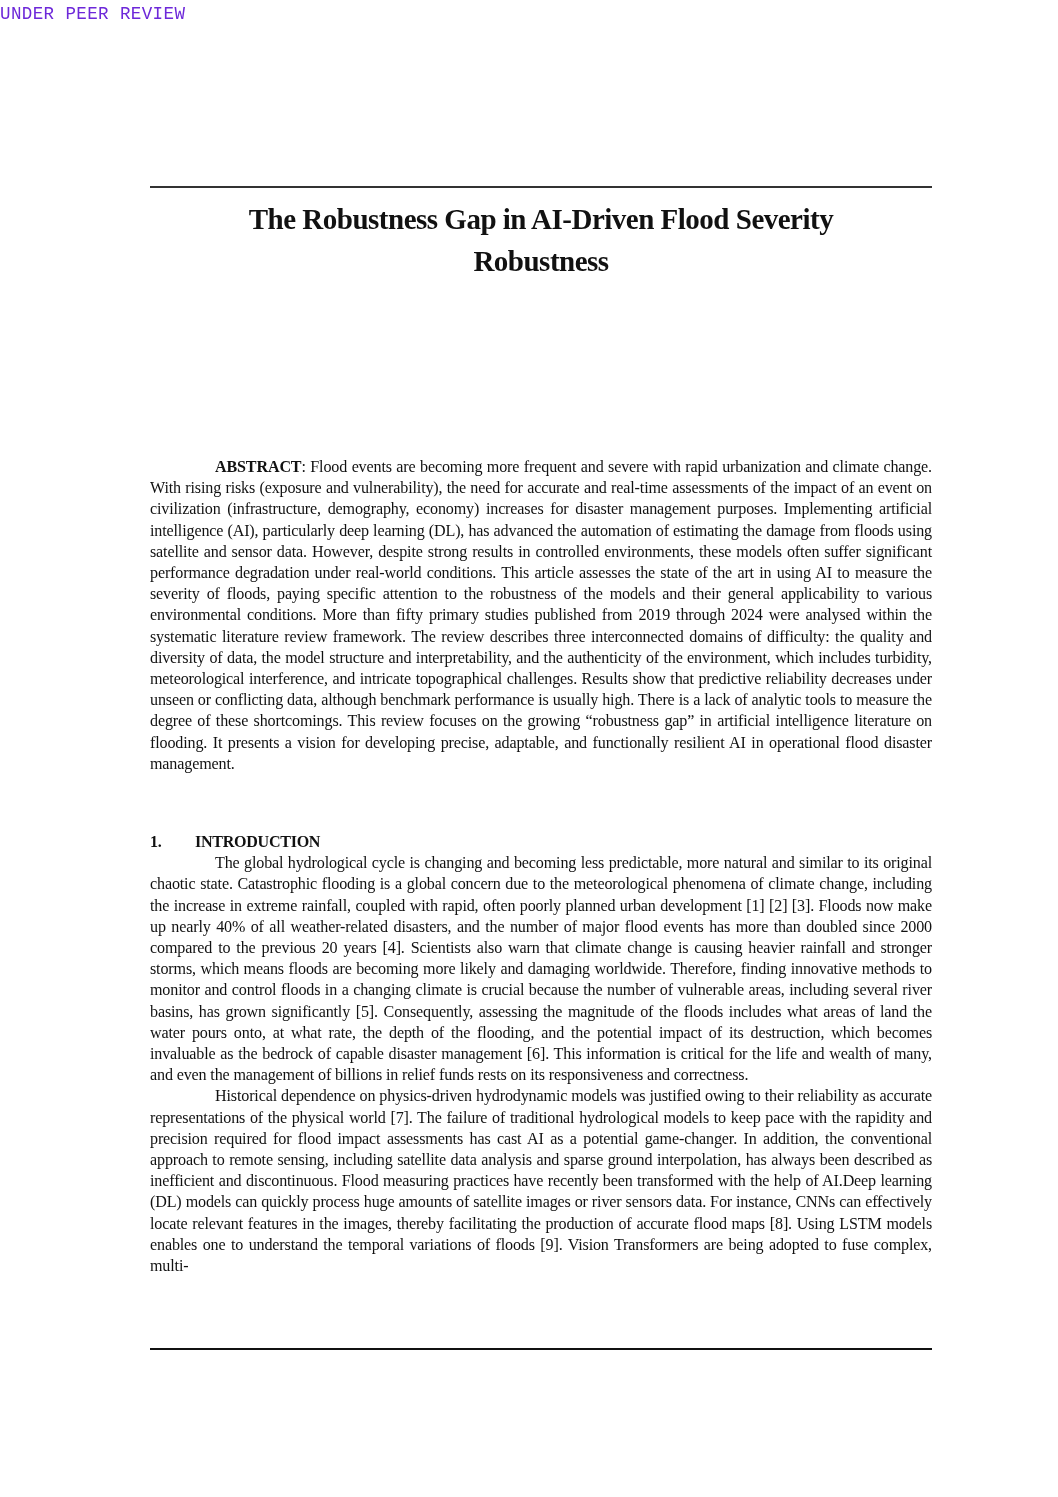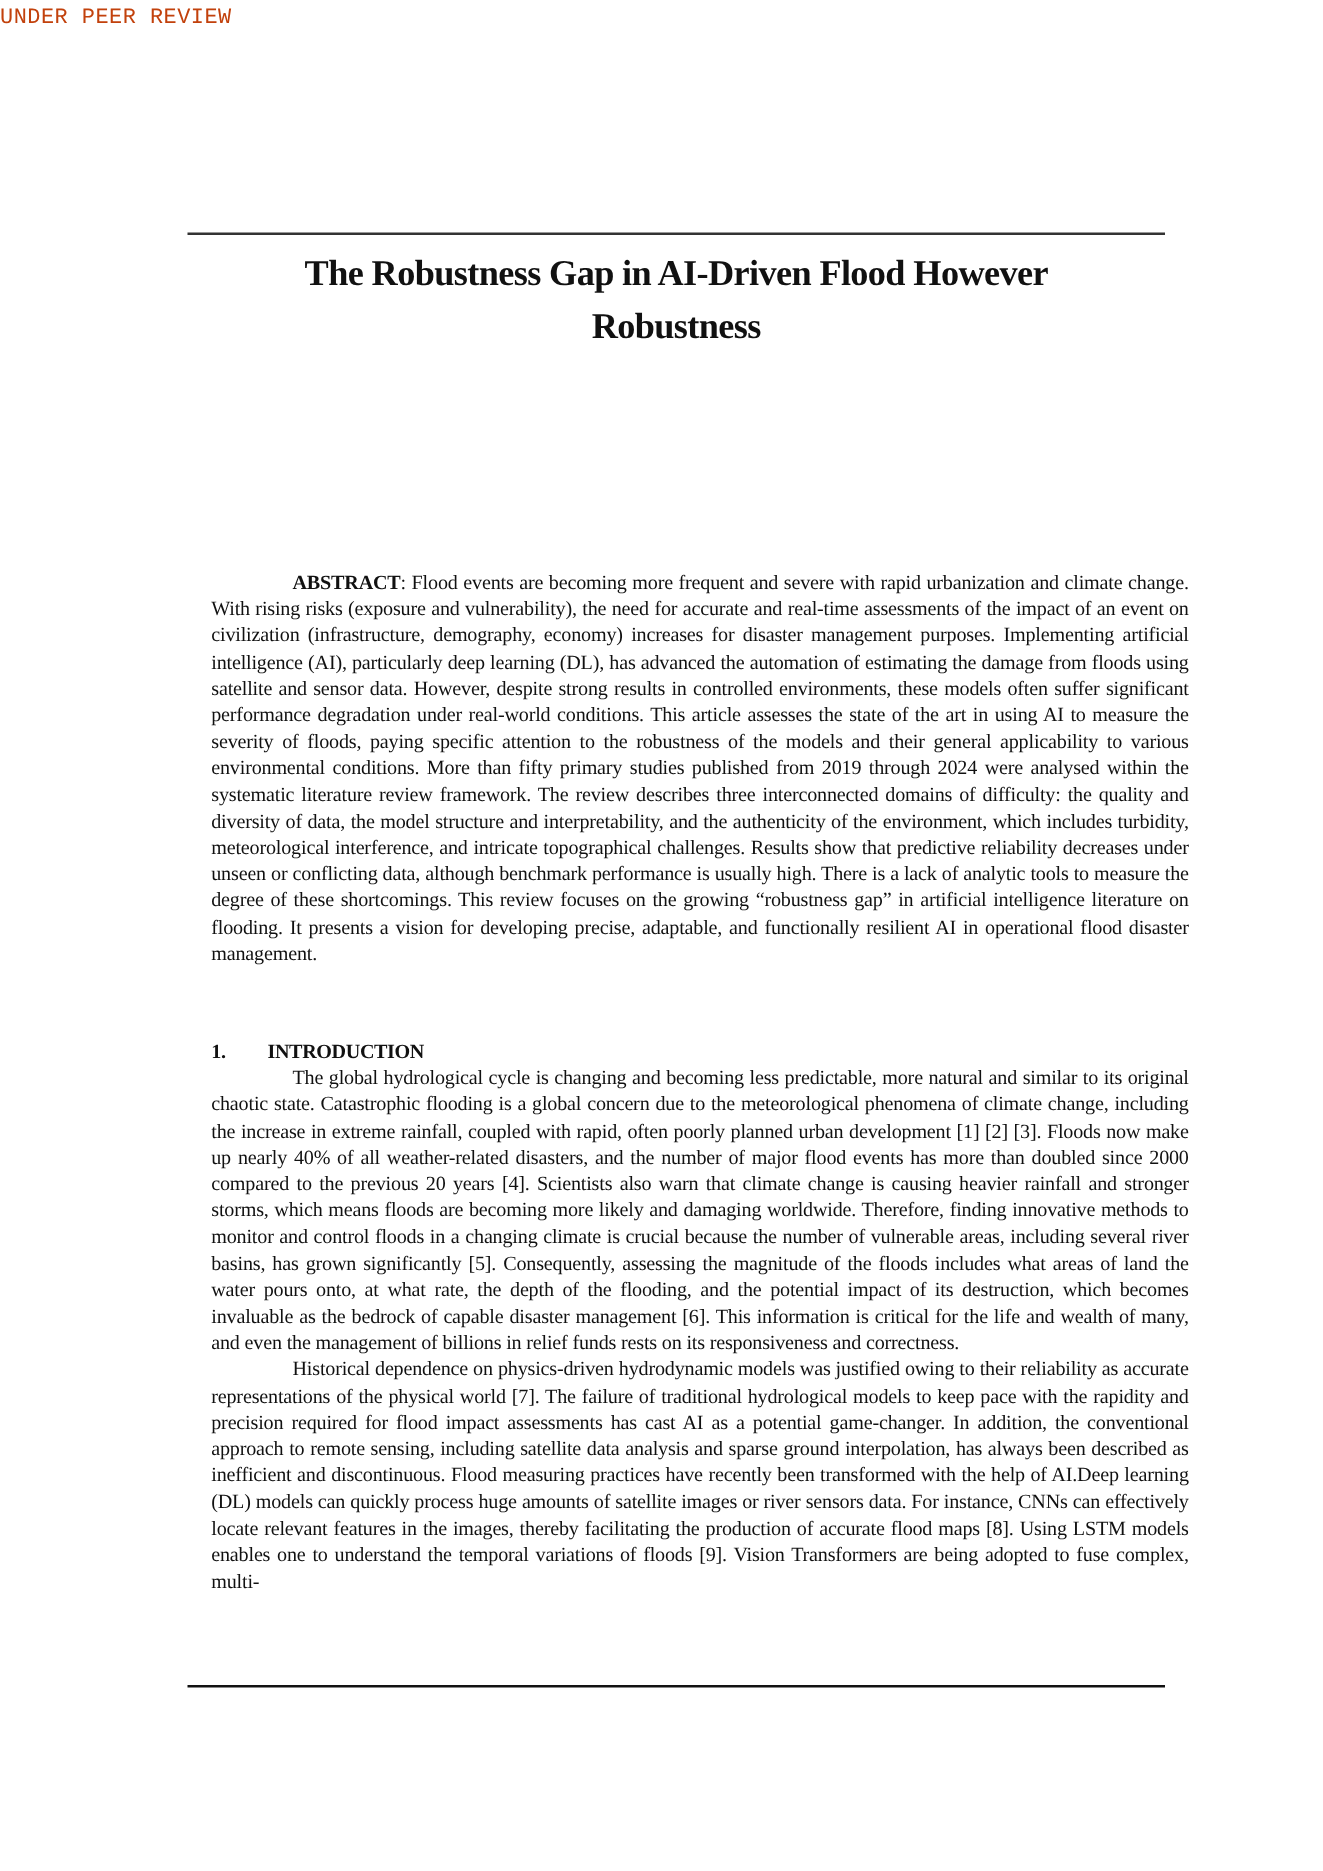--- a/index.html
+++ b/index.html
@@ -15,21 +15,21 @@
     color: #111;
     font-family: "Liberation Serif", "DejaVu Serif", serif;
   }
   .watermark {
     position: absolute;
     left: 0;
     top: 4px;
     font-family: "Liberation Mono", "DejaVu Sans Mono", monospace;
     font-size: 17.5px;
     letter-spacing: 0.4px;
-    color: #c2410c;
+    color: #6d28d9;
     white-space: nowrap;
   }
   .rule {
     position: absolute;
     left: 150px;
     width: 782px;
     height: 2px;
     background: #333;
   }
   .rule.top { top: 186px; }
@@ -46,21 +46,20 @@
     letter-spacing: -0.5px;
   }
   .content {
     position: absolute;
     left: 150px;
     width: 782px;
     font-size: 16.1px;
     line-height: 21.2px;
     text-align: justify;
     letter-spacing: -0.15px;
-    margin-left: 19px;
   }
   .abstract { top: 456px; }
   .abstract p, .intro p {
     margin: 0;
     text-indent: 65px;
     hyphens: manual;
   }
   .abstract .label { font-weight: bold; }
   .intro { top: 831px; }
   .section-heading {
@@ -73,21 +72,21 @@
   .section-heading .num { width: 45px; display: inline-block; }
 </style>
 </head>
 <body>
 
 <div class="watermark">UNDER PEER REVIEW</div>
 
 <div class="rule top"></div>
 
 <h1 class="title" style="margin:0;">
-  <span>The Robustness Gap in AI-Driven Flood However</span><br>
+  <span>The Robustness Gap in AI-Driven Flood Severity</span><br>
   <span>Robustness</span>
 </h1>
 
 <div class="content abstract">
   <p><span class="label">ABSTRACT</span><span>: </span><span>Flood events are becoming more frequent and severe with rapid urbanization and cli­mate change.  With rising risks (exposure and vulnerability), the need for accurate and real-time assessments of the impact of an event on civilization (infrastructure, demography, economy) increases for disaster man­agement purposes.  Implementing artificial intelligence (AI), particularly deep learning (DL), has advanced the automation of estimating the damage from floods using satellite and sensor data. However, despite strong results in controlled environments, these models often suffer significant performance degradation under real-world conditions. This article assesses the state of the art in using AI to measure the severity of floods, paying specific attention to the robustness of the models and their general applicability to various environmental condi­tions. More than fifty primary studies published from 2019 through 2024 were analysed within the systematic literature review framework.  The review describes three interconnected domains of difficulty:  the quality and diversity of data, the model structure and interpretability, and the authenticity of the environment, which includes turbidity, meteorological interference, and intricate topographical challenges.  Results show that pre­dictive reliability decreases under unseen or conflicting data, although benchmark performance is usually high. There is a lack of analytic tools to measure the degree of these shortcomings. This review focuses on the grow­ing “robustness gap” in artificial intelligence literature on flooding. It presents a vision for developing precise, adaptable, and functionally resilient AI in operational flood disaster management.</span></p>
 </div>
 
 <div class="content intro">
   <div class="section-heading">
     <span class="num">1.</span>

